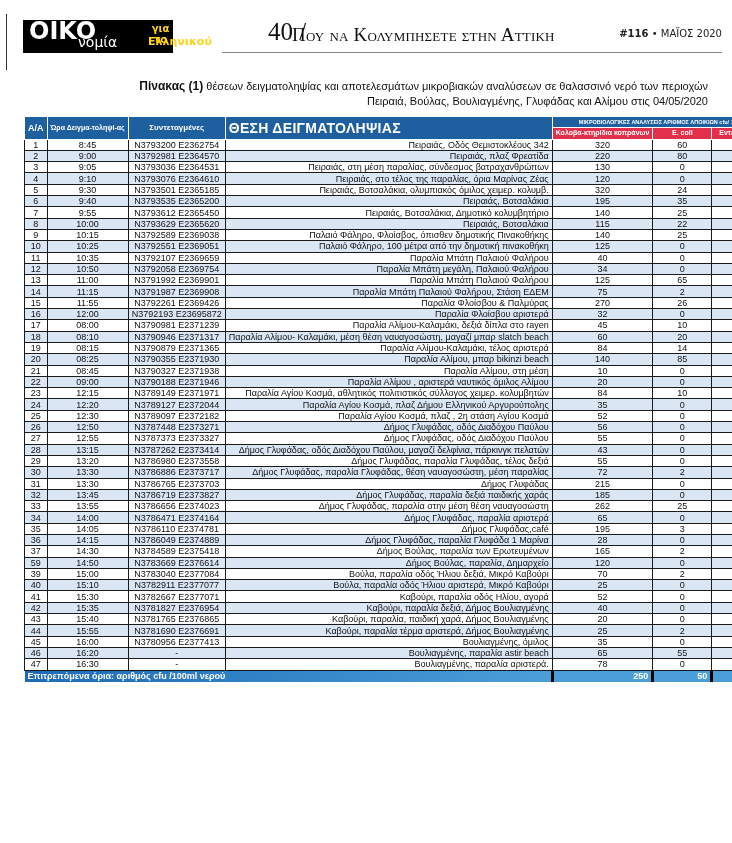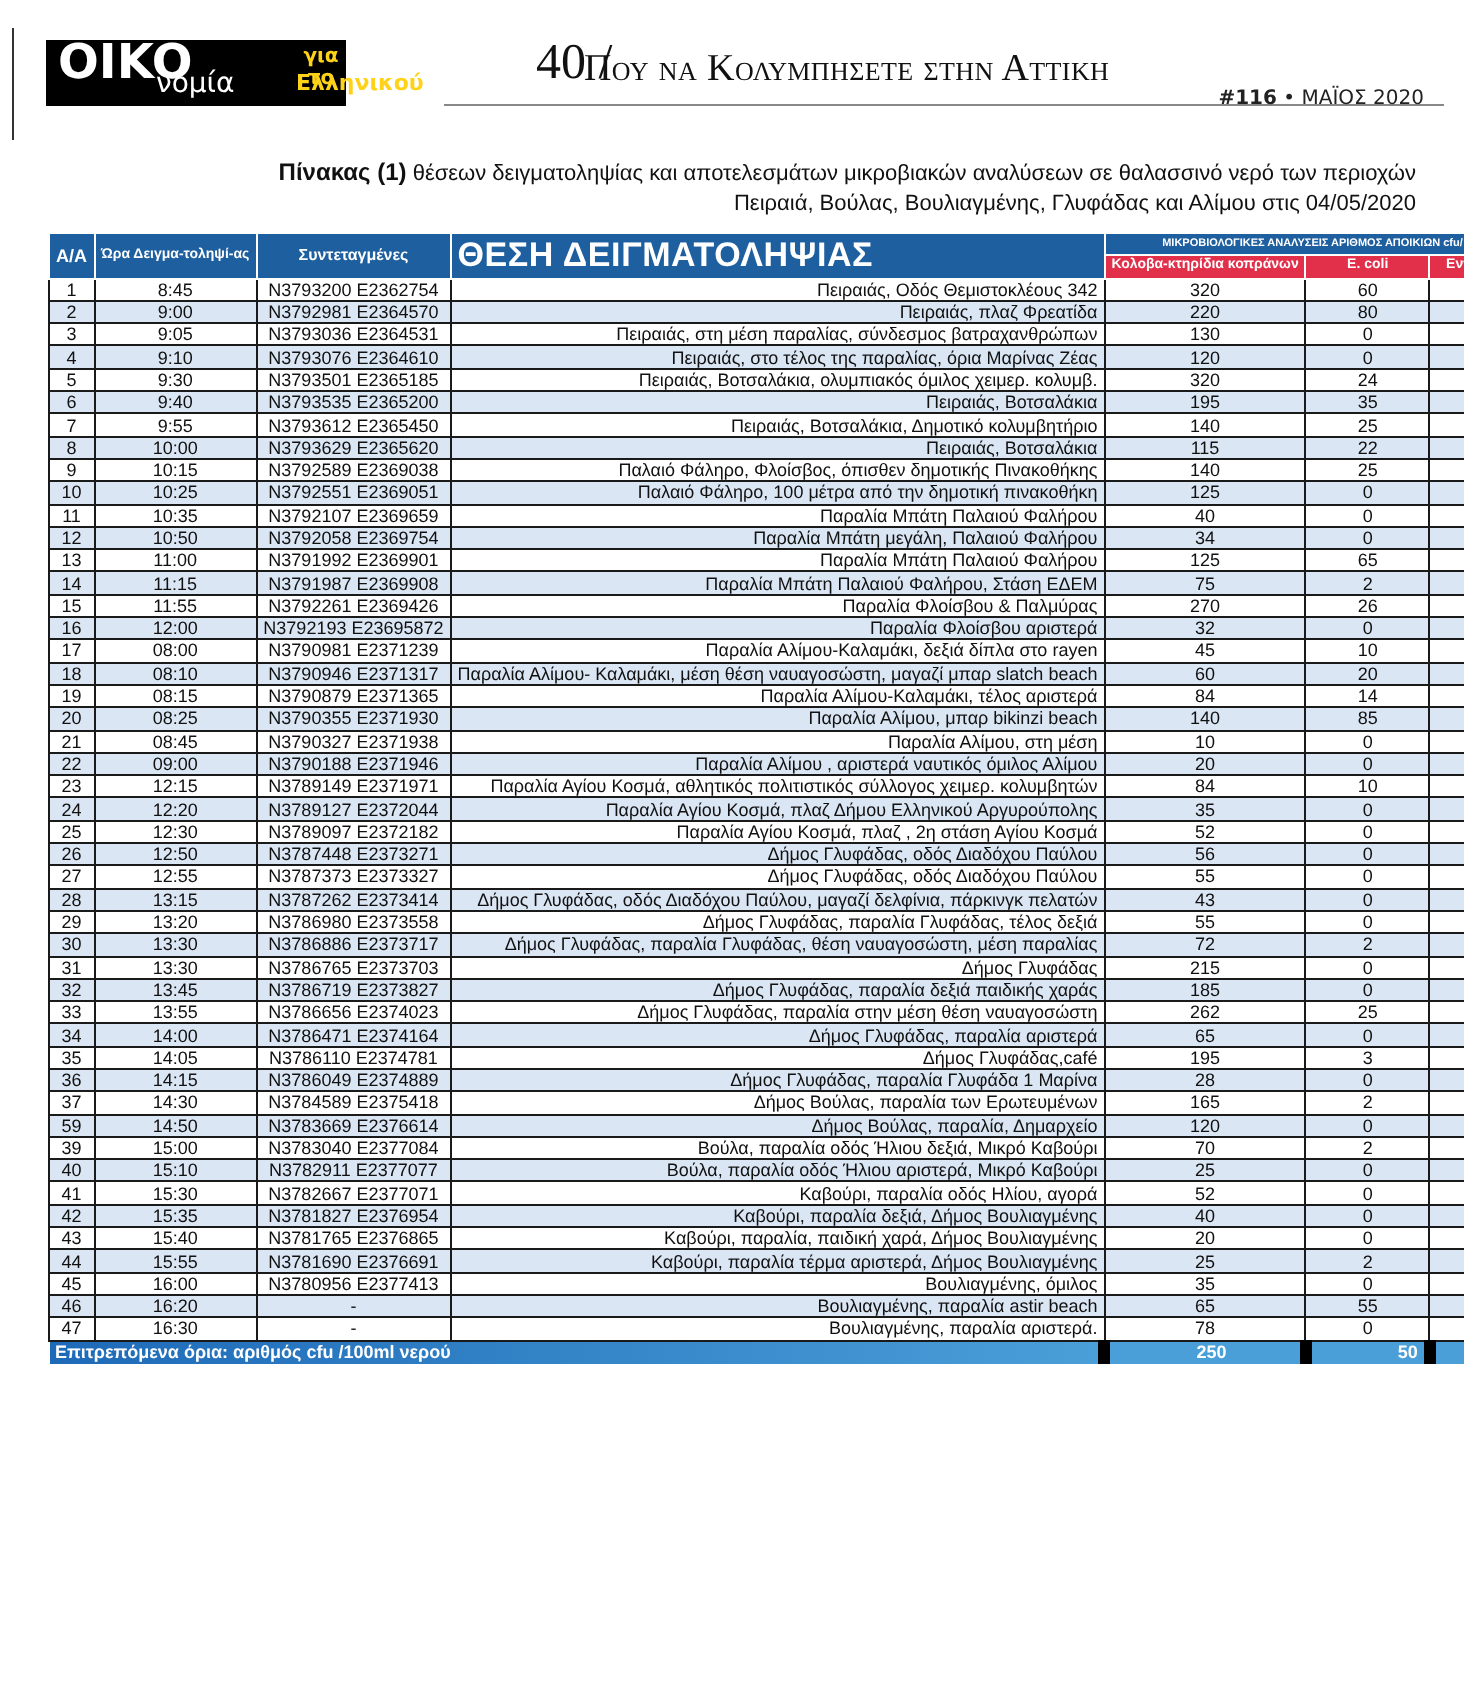--- a/index.html
+++ b/index.html
@@ -9,45 +9,45 @@
 
   .logo { position: absolute; left: 23px; top: 20px; width: 150px; height: 33px; background: #000000; color: #fff; text-align: center; }
   .logo .oiko { position: absolute; left: 6px; top: -3px; font-family: "DejaVu Sans", sans-serif; font-weight: bold; font-size: 24px; letter-spacing: 0px; }
   .logo .nomia { position: absolute; left: 55px; top: 14px; font-size: 14px; font-weight: normal; }
   .logo .env1 { position: absolute; left: 125px; top: 3px; font-size: 10px; color: #ffd21a; font-weight: bold; }
   .logo .env2 { position: absolute; left: 125px; top: 15px; font-size: 11px; color: #ffd21a; font-weight: bold; }
 
   .page-header { position: absolute; left: 222px; top: 22px; width: 500px; height: 30px; border-bottom: 1px solid #888; }
   .page-num { position: absolute; left: 0; top: -4px; font-family: "Liberation Serif", serif; font-size: 25px; color: #111; margin-left: 46px; }
   .page-title { position: absolute; left: 70px; top: 2px; font-family: "Liberation Serif", serif; font-size: 19px; font-variant: small-caps; color: #111; letter-spacing: 0.2px; }
-  .issue { position: absolute; right: 10px; top: 6px; font-size: 10px; color: #222; margin-top: 16px; }
+  .issue { position: absolute; right: 0; top: 6px; font-size: 10px; color: #222; }
   .issue b { font-weight: bold; }
 
   .caption { position: absolute; left: 28px; top: 79px; width: 680px; text-align: right; font-family: "Liberation Sans", sans-serif; font-size: 11px; line-height: 15px; color: #111; }
   .caption .lead { font-weight: bold; font-size: 12px; }
 
   table.data { position: absolute; left: 24px; top: 116px; border-collapse: collapse; font-family: "Liberation Sans", sans-serif; font-size: 9px; color: #111; }
   table.data td, table.data th { border: 1px solid #1a1a1a; padding: 0 3px; height: 10.3px; line-height: 10px; white-space: nowrap; }
   table.data thead th { background: #1e5fa0; color: #fff; border: 1px solid #fff; font-weight: bold; }
   th.h-aa { width: 26px; font-size: 9px; }
   th.h-time { width: 30px; font-size: 7px; line-height: 8px; }
   th.h-coord { width: 104px; font-size: 8px; }
-  th.h-site { width: 363px; font-size: 17px; text-align: left; padding-left: 6px; letter-spacing: 0.3px; }
+  th.h-site { width: 363px; font-size: 14px; text-align: left; padding-left: 6px; letter-spacing: 0.3px; }
   th.h-micro { font-size: 5.5px; line-height: 7px; height: 18px; }
   th.h-red { background: #e2304b !important; font-size: 7px; line-height: 8px; height: 26px; }
   th.h-colif { width: 32px; }
   th.h-ecoli { width: 30px; }
   th.h-entero { width: 30px; }
 
   td.c { text-align: center; }
   td.site { text-align: right; padding-left: 4px; }
   tr.alt td { background: #dbe6f4; }
 
   tr.limits td { background: linear-gradient(90deg, #1e6ab8, #4a9fd8); color: #fff; font-weight: bold; border: none; height: 11px; }
-  tr.limits td.lim { background: #4a9fd8; text-align: left; border-left: 6px solid #000000; padding-left: 43px; }
+  tr.limits td.lim { background: #4a9fd8; text-align: right; border-left: 3px solid #000000; padding-left: 43px; }
 </style>
 </head>
 <body>
 
 <div class="vline"></div>
 
 <div class="logo">
   <span class="oiko">OIKO</span>
   <span class="nomia">νομία</span>
   <span class="env1">για το</span>

